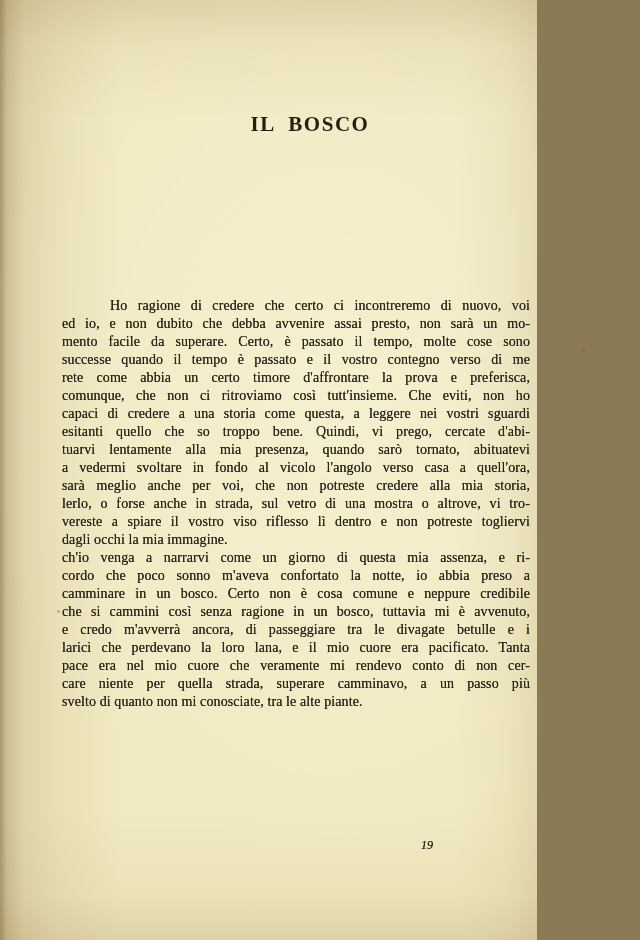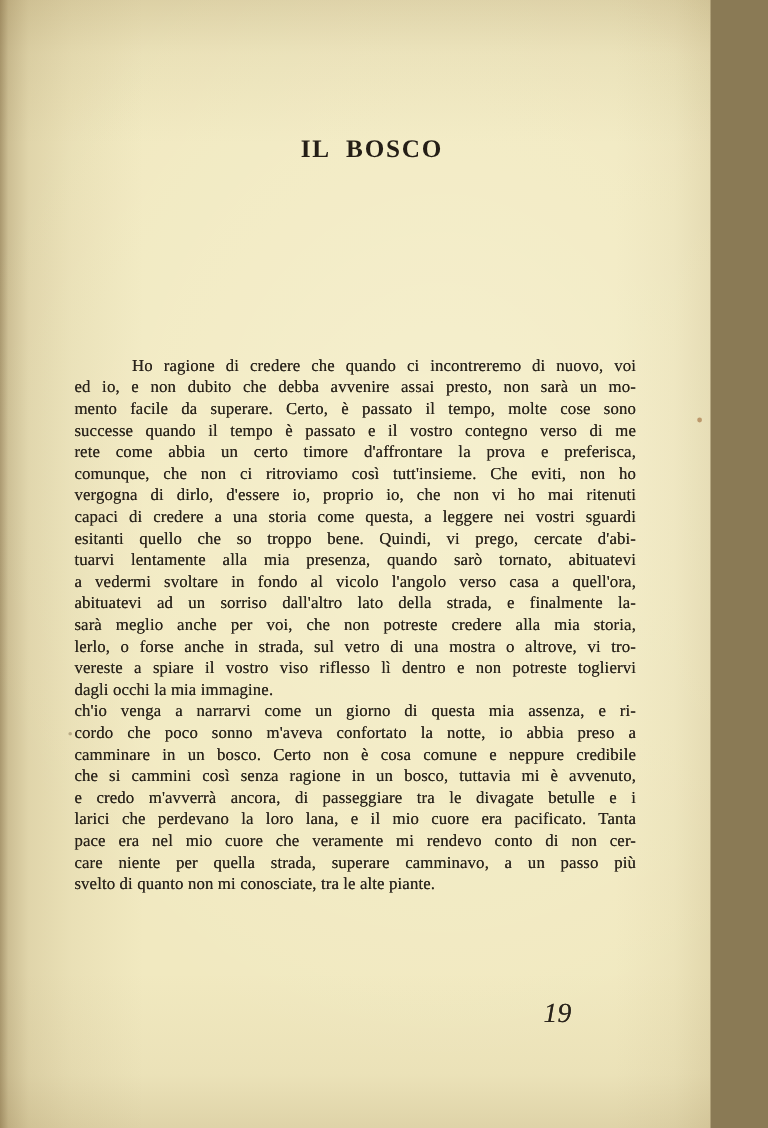--- a/index.html
+++ b/index.html
@@ -3,21 +3,21 @@
 <meta charset="utf-8">
 <style>
   html, body { margin: 0; padding: 0; }
   body {
     width: 640px; height: 940px; overflow: hidden;
     background: #8a7a55;
   }
 
   .page {
     position: relative;
-    width: 592px; height: 940px;
+    width: 537px; height: 940px;
     background:
       radial-gradient(90% 70% at 62% 42%, rgba(255,255,240,0.30), rgba(0,0,0,0) 75%),
       linear-gradient(90deg,  rgba(99,72,30,0.50) 0px, rgba(120,92,45,0.30) 7px, rgba(135,107,55,0.16) 24px, rgba(145,118,64,0.08) 60px, rgba(0,0,0,0) 120px),
       linear-gradient(180deg, rgba(139,111,58,0.20) 0px, rgba(139,111,58,0.07) 45px, rgba(0,0,0,0) 120px),
       linear-gradient(0deg,   rgba(139,111,58,0.18) 0px, rgba(139,111,58,0.06) 45px, rgba(0,0,0,0) 130px),
       linear-gradient(270deg, rgba(139,111,58,0.14) 0px, rgba(139,111,58,0.05) 30px, rgba(0,0,0,0) 80px),
       #f1e9c0;
     font-family: "Liberation Serif", "DejaVu Serif", serif;
     color: #2a241c;
   }
@@ -47,51 +47,49 @@
     text-align: justify;
     text-align-last: justify;
     text-shadow: 0 0 0.4px rgba(42,36,28,0.85);
     white-space: normal;
   }
   .line.first { text-indent: 48px; }
   .line.last  { text-align-last: left; }
 
   .page-number {
     position: absolute;
-    top: 834px; right: 116px;
+    top: 834px; right: 104px;
     font-style: italic;
-    font-size: 23px;
+    font-size: 12px;
     line-height: 22px;
     color: #2a241c;
     text-shadow: 0 0 0.4px rgba(42,36,28,0.8);
   }
 
   .speck { position: absolute; border-radius: 50%; }
   .speck1 { left: 581px; top: 348px; width: 4px; height: 4px; background: rgba(152,92,44,0.55); }
   .speck2 { left: 57px;  top: 610px; width: 3px; height: 3px; background: rgba(110,90,60,0.40); }
 </style>
 </head>
 <body>
 
 <div class="page">
   <div class="title">IL BOSCO</div>
 
   <div class="text-block">
-      <div class="line first">Ho ragione di credere che quando ci incontreremo di nuovo, voi</div>
+      <div class="line first">Ho ragione di credere che certo ci incontreremo di nuovo, voi</div>
       <div class="line">ed io, e non dubito che debba avvenire assai presto, non sarà un mo-</div>
       <div class="line">mento facile da superare. Certo, è passato il tempo, molte cose sono</div>
       <div class="line">successe quando il tempo è passato e il vostro contegno verso di me</div>
       <div class="line">rete come abbia un certo timore d'affrontare la prova e preferisca,</div>
       <div class="line">comunque, che non ci ritroviamo così tutt'insieme. Che eviti, non ho</div>
-      <div class="line">vergogna di dirlo, d'essere io, proprio io, che non vi ho mai ritenuti</div>
       <div class="line">capaci di credere a una storia come questa, a leggere nei vostri sguardi</div>
       <div class="line">esitanti quello che so troppo bene. Quindi, vi prego, cercate d'abi-</div>
       <div class="line">tuarvi lentamente alla mia presenza, quando sarò tornato, abituatevi</div>
       <div class="line">a vedermi svoltare in fondo al vicolo l'angolo verso casa a quell'ora,</div>
-      <div class="line">abituatevi ad un sorriso dall'altro lato della strada, e finalmente la-</div>
       <div class="line">sarà meglio anche per voi, che non potreste credere alla mia storia,</div>
       <div class="line">lerlo, o forse anche in strada, sul vetro di una mostra o altrove, vi tro-</div>
       <div class="line">vereste a spiare il vostro viso riflesso lì dentro e non potreste togliervi</div>
       <div class="line last">dagli occhi la mia immagine.</div>
       <div class="line">ch'io venga a narrarvi come un giorno di questa mia assenza, e ri-</div>
       <div class="line">cordo che poco sonno m'aveva confortato la notte, io abbia preso a</div>
       <div class="line">camminare in un bosco. Certo non è cosa comune e neppure credibile</div>
       <div class="line">che si cammini così senza ragione in un bosco, tuttavia mi è avvenuto,</div>
       <div class="line">e credo m'avverrà ancora, di passeggiare tra le divagate betulle e i</div>
       <div class="line">larici che perdevano la loro lana, e il mio cuore era pacificato. Tanta</div>

